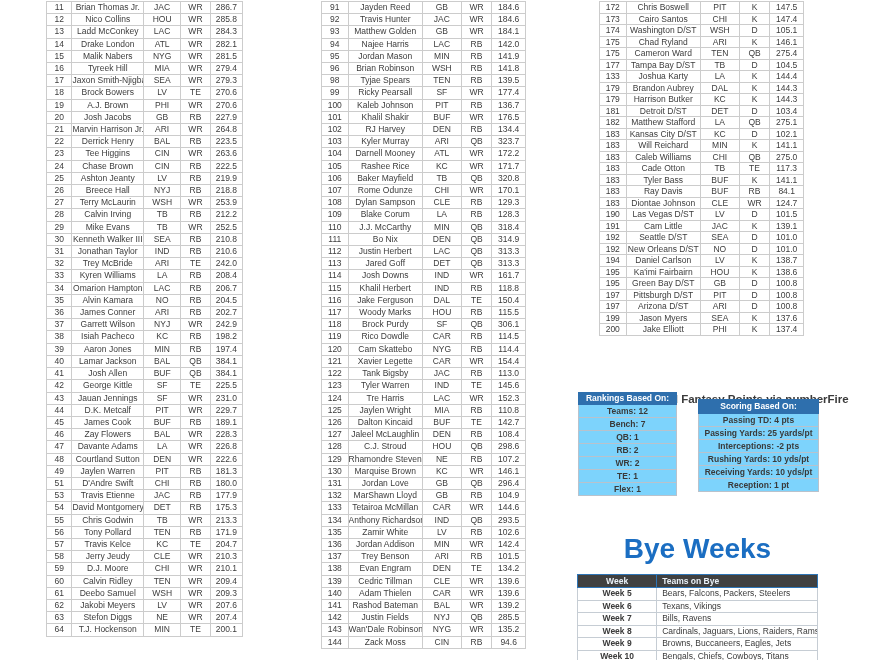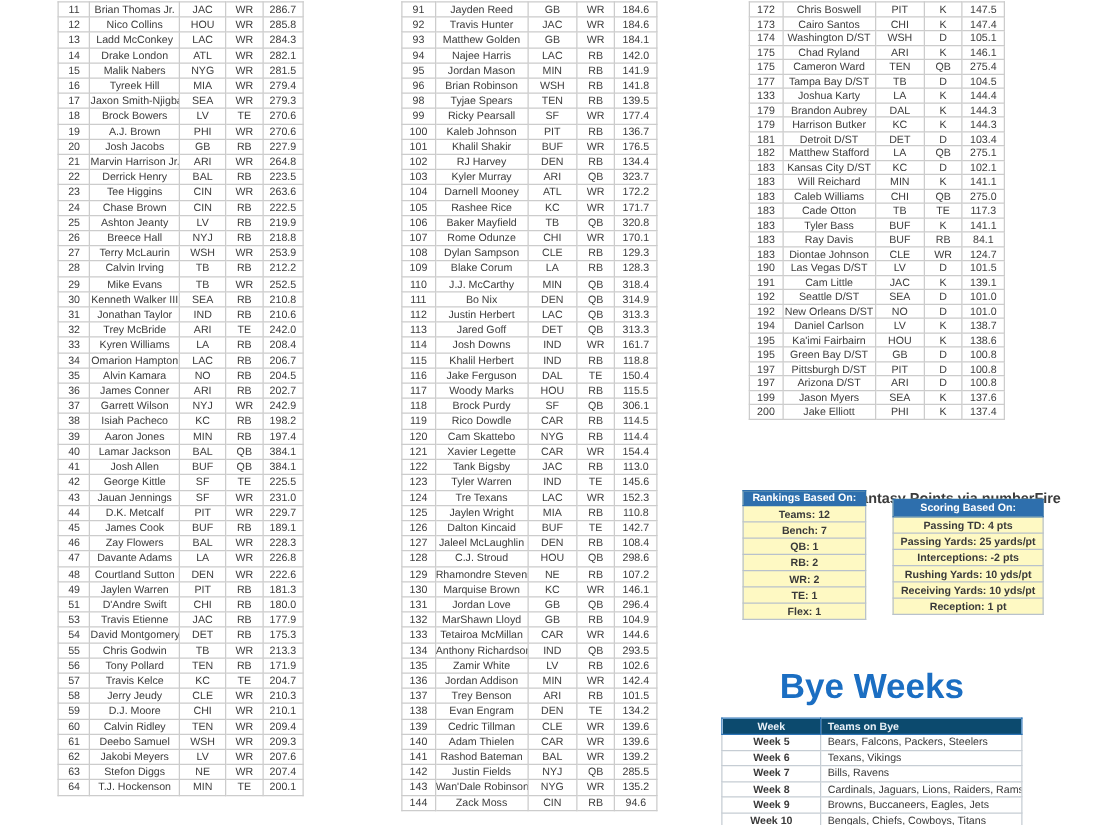--- a/index.html
+++ b/index.html
@@ -30,21 +30,21 @@
   #tableC{left:599px;top:1px;width:205px;}
   
   .fp-note{
     position:absolute;left:598px;top:345px;
     font-size:11.5px;font-weight:bold;color:#3b3b3b;
     white-space:nowrap;
     margin-top:48px;
   }
   
   .infobox{
-    position:absolute;border-collapse:collapse;table-layout:fixed;background:#fef9c3;margin-left:16px;
+    position:absolute;border-collapse:collapse;table-layout:fixed;background:#7dd3fc;
   }
   .infobox th{
     background:#2e6fad;color:#ffffff;font-weight:bold;font-size:8.5px;
     padding:0;border:1px solid #2e6fad;line-height:11px;height:11px;
     white-space:nowrap;overflow:hidden;
   }
   .infobox td{
     border:1px solid #b9c2cc;padding:0;height:12px;line-height:12px;
     font-size:8.5px;font-weight:700;color:#3a3a3a;text-align:center;
     white-space:nowrap;overflow:hidden;
@@ -56,21 +56,21 @@
   .bye-title{
     position:absolute;left:577px;top:533px;width:241px;
     text-align:center;font-size:28px;font-weight:bold;color:#1b6ec2;
     letter-spacing:0px;
   }
   #byeTable{
     position:absolute;left:577px;top:574px;width:241px;
     border-collapse:collapse;table-layout:fixed;background:#fff;
   }
   #byeTable th{
-    background:#0c4a6e;color:#eaf1f8;font-size:8.5px;font-weight:bold;
+    background:#404040;color:#eaf1f8;font-size:8.5px;font-weight:bold;
     border:1px solid #2e75b6;padding:0;height:12px;line-height:12px;
     white-space:nowrap;overflow:hidden;
   }
   #byeTable th.wk{text-align:center;}
   #byeTable th.tm{text-align:left;padding-left:5px;}
   #byeTable td{
     border:1px solid #c6cdd4;padding:0;height:11.5px;line-height:11.5px;
     font-size:8.5px;color:#3a3a3a;white-space:nowrap;overflow:hidden;
   }
   #byeTable td:first-child{text-align:center;font-weight:600;}
@@ -683,21 +683,21 @@
       </tr>
       <tr>
         <td>123</td>
         <td>Tyler Warren</td>
         <td>IND</td>
         <td>TE</td>
         <td>145.6</td>
       </tr>
       <tr>
         <td>124</td>
-        <td>Tre Texans</td>
+        <td>Tre Harris</td>
         <td>LAC</td>
         <td>WR</td>
         <td>152.3</td>
       </tr>
       <tr>
         <td>125</td>
         <td>Jaylen Wright</td>
         <td>MIA</td>
         <td>RB</td>
         <td>110.8</td>

